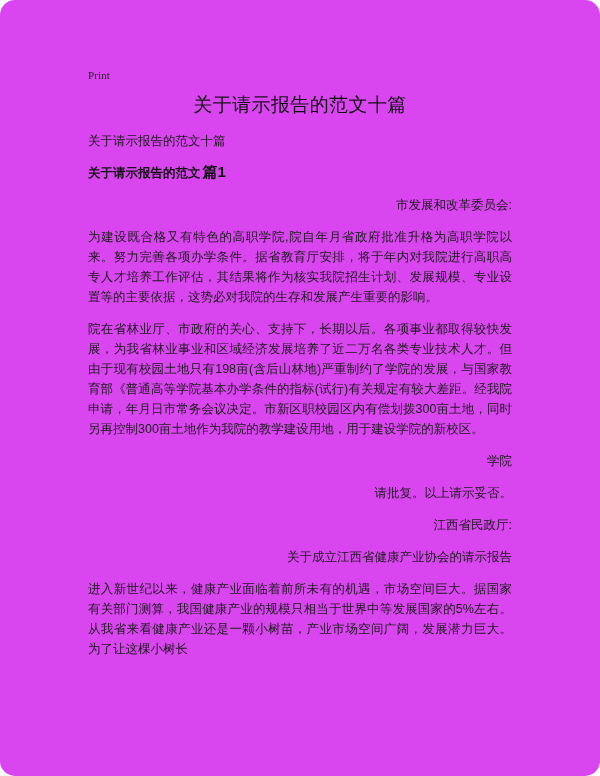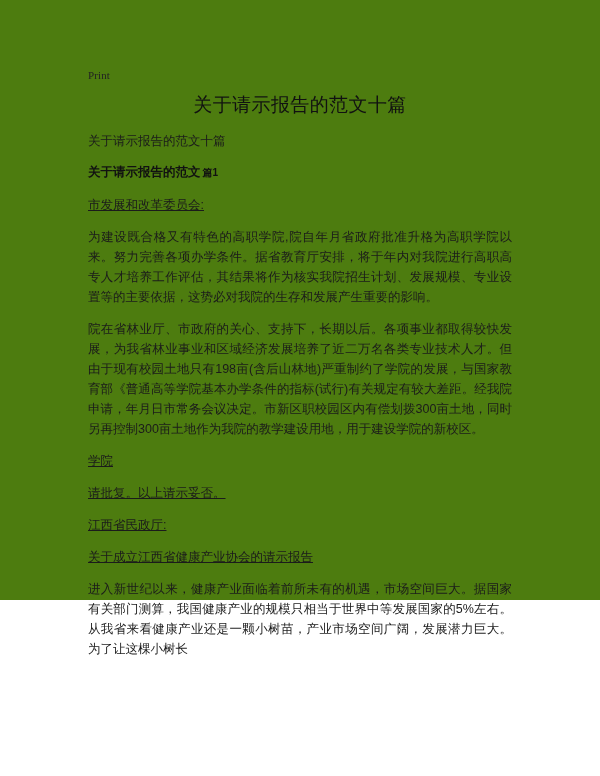--- a/index.html
+++ b/index.html
@@ -12,23 +12,24 @@
     height: 776px;
     overflow: hidden;
     font-family: "Liberation Sans", "DejaVu Sans", sans-serif;
     color: #1b1b1b;
     -webkit-font-smoothing: antialiased;
   }
 
   .page {
     position: relative;
     width: 600px;
-    height: 600px;
-    background: #4d7c0f;
+    height: 776px;
+    background: #d946ef;
     box-sizing: border-box;
+    border-radius: 15px;
   }
 
   
   .print-link {
     position: absolute;
     left: 88px;
     top: 69px;
     font-family: "Liberation Serif", "DejaVu Serif", serif;
     font-size: 11px;
     line-height: 13px;
@@ -64,37 +65,36 @@
 
   .section-heading {
     font-size: 12.5px;
     line-height: 18px;
     font-weight: bold;
     margin: 0 0 13px 0;
     color: #111111;
   }
   .section-heading .seq {
     font-weight: bold;
-    font-size: 10px;
+    font-size: 15px;
     margin-left: 2px;
   }
 
   p.body {
     font-size: 12.5px;
     line-height: 20px;
     margin: 0 0 12px 0;
     color: #1b1b1b;
     text-align: justify;
     text-justify: inter-character;
     word-break: break-all;
   }
 
   p.body.single {
-    text-align: left;
-    text-decoration: underline;
+    text-align: right;
   }
 </style>
 </head>
 <body>
 
 <div class="page">
 
   <a class="print-link">Print</a>
 
   <div class="content">

